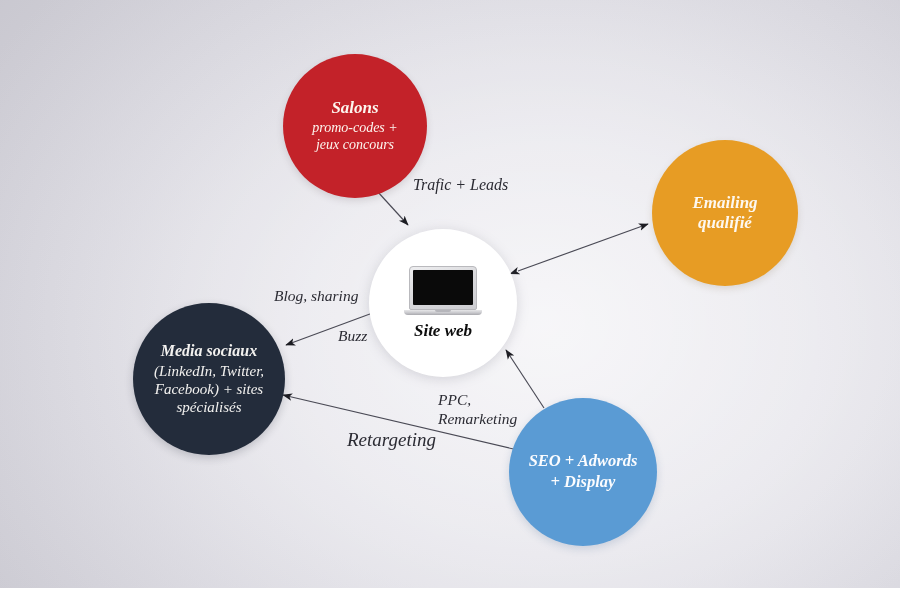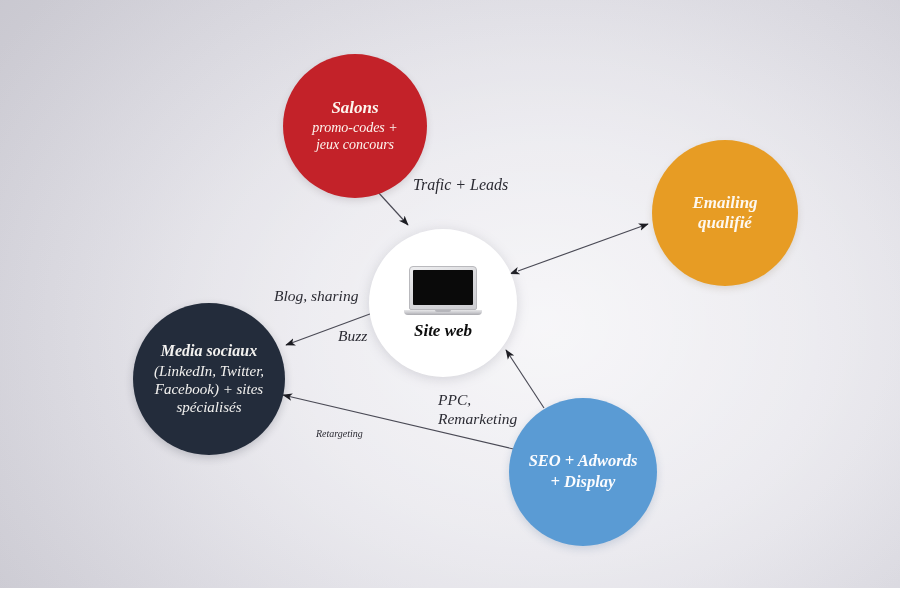--- a/index.html
+++ b/index.html
@@ -155,21 +155,21 @@
     line-height: 1.22;
     white-space: pre-line;
     z-index: 5;
   }
   #lbl-trafic      { left: 413px; top: 175px; font-size: 16px; }
   #lbl-prospects   { left: 523px; top: 208px; font-size: 15.5px; }
   #lbl-promo       { left: 560px; top: 262px; font-size: 15.5px; }
   #lbl-blog        { left: 274px; top: 287px; font-size: 15.5px; }
   #lbl-buzz        { left: 338px; top: 327px; font-size: 15.5px; }
   #lbl-ppc         { left: 438px; top: 375px; font-size: 15.5px; margin-top: 16px; }
-  #lbl-retargeting { left: 316px; top: 428px; font-size: 10px; }
+  #lbl-retargeting { left: 347px; top: 428px; font-size: 19px; }
 </style>
 </head>
 <body>
 
 <div id="canvas">
 
   <div id="vignette"></div>
 
   <svg id="arrows" viewBox="0 0 900 600" width="900" height="600">
     <defs>

